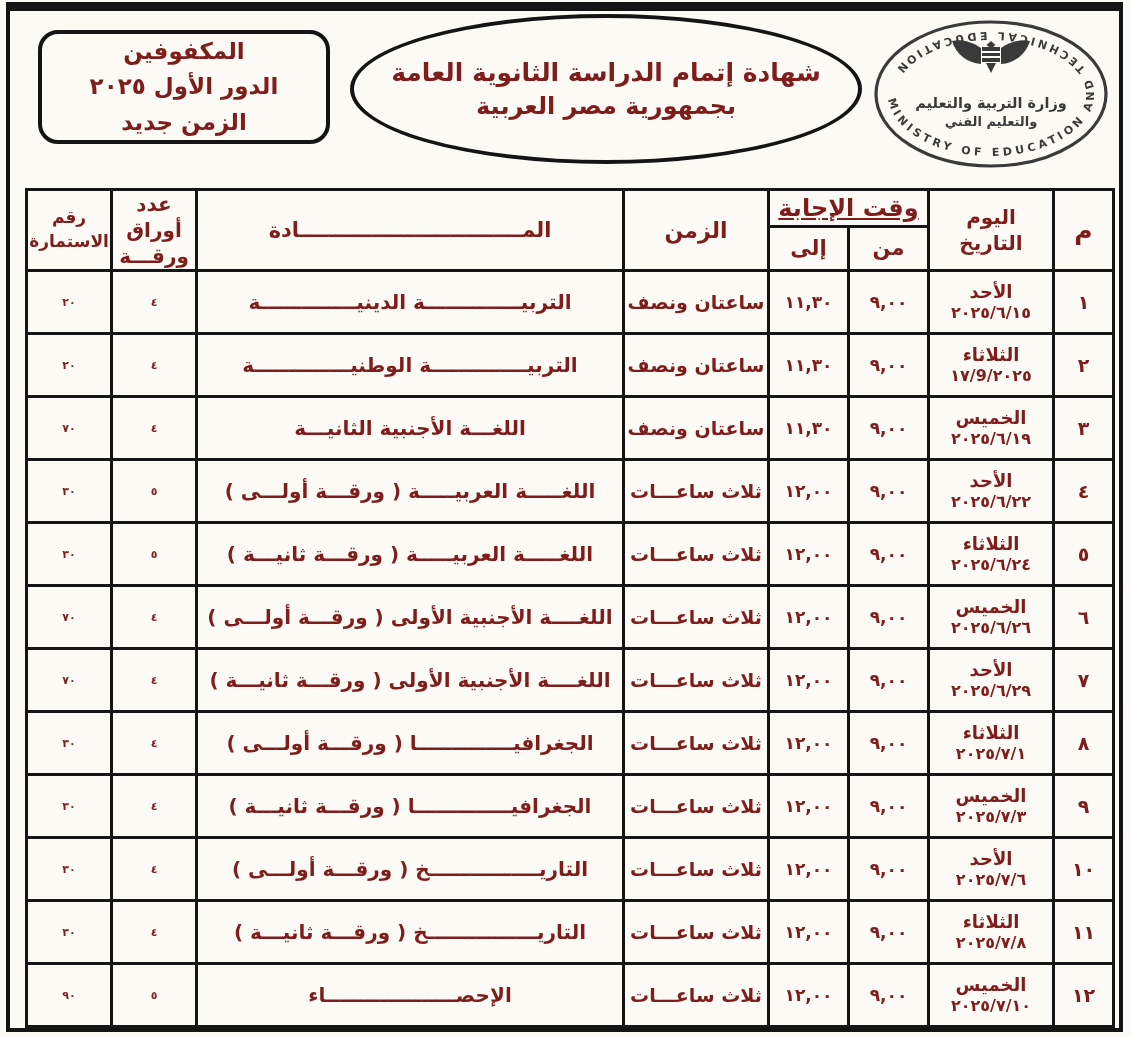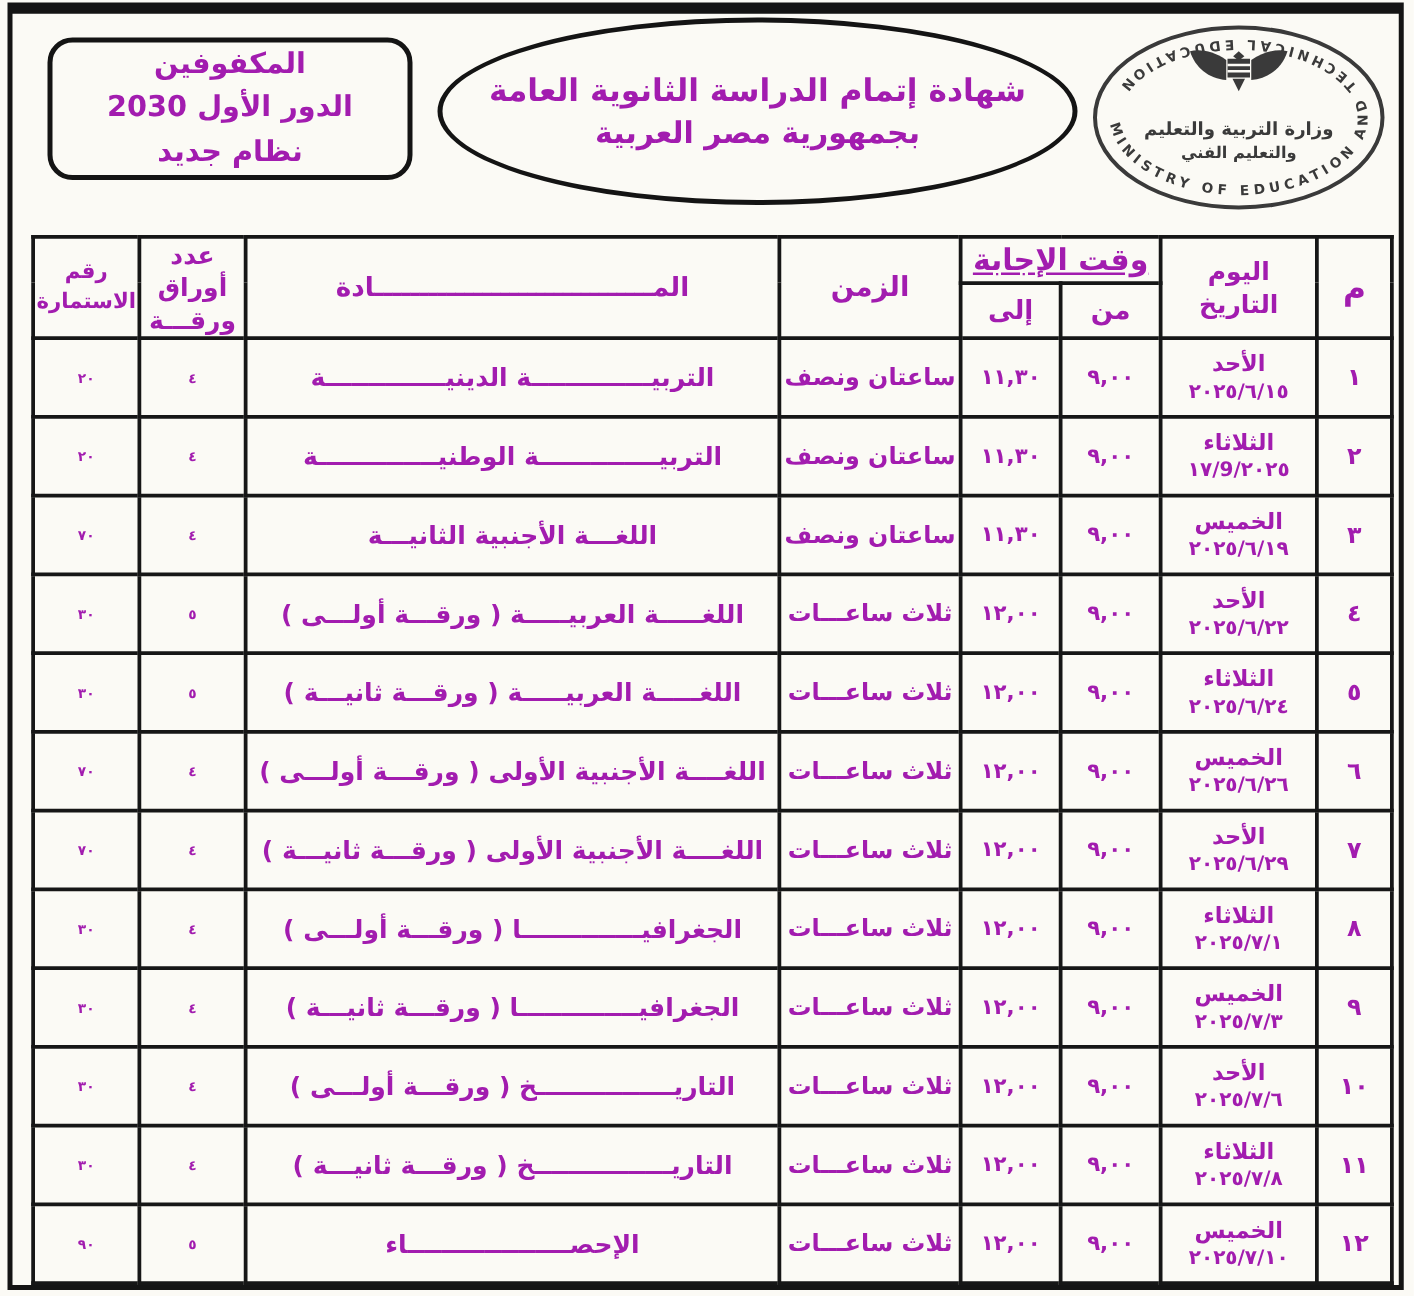--- a/index.html
+++ b/index.html
@@ -4,21 +4,21 @@
 <style>
   * { box-sizing: border-box; }
   html,body { margin:0; padding:0; }
   body {
     width:1131px; height:1037px;
     font-family:"DejaVu Sans", sans-serif;
     background:#ffffff;
   }
   .page {
     position:relative; width:1131px; height:1037px;
-    background:#fbfaf5; color:#a21caf; overflow:hidden;
+    background:#fbfaf5; color:#7f1d1d; overflow:hidden;
   }
   .frame {
     position:absolute; left:6px; top:2px; right:8px; bottom:5px;
     border:4px solid #141414; border-top-width:9px;
   }
   
   .badge {
     position:absolute; left:38px; top:30px; width:292px; height:114px;
     border:4px solid #141414; border-radius:20px;
     display:flex; flex-direction:column; justify-content:center; align-items:center;
@@ -66,22 +66,22 @@
   td.c-sheets, td.c-form { font-size:11px; }
 </style>
 </head>
 <body>
 
 <div class="page">
   <div class="frame"></div>
 
   <div class="badge">
     <div>المكفوفين</div>
-    <div>الدور الأول 2030</div>
-    <div>نظام جديد</div>
+    <div>الدور الأول ٢٠٢٥</div>
+    <div>الزمن جديد</div>
   </div>
 
   <div class="oval">
     <div class="t2">شهادة إتمام الدراسة الثانوية العامة</div>
     <div class="t3">بجمهورية مصر العربية</div>
   </div>
 
   <div class="seal">
     <svg viewBox="0 0 238 152" width="238" height="152" xmlns="http://www.w3.org/2000/svg" xmlns:xlink="http://www.w3.org/1999/xlink">
       <defs>

